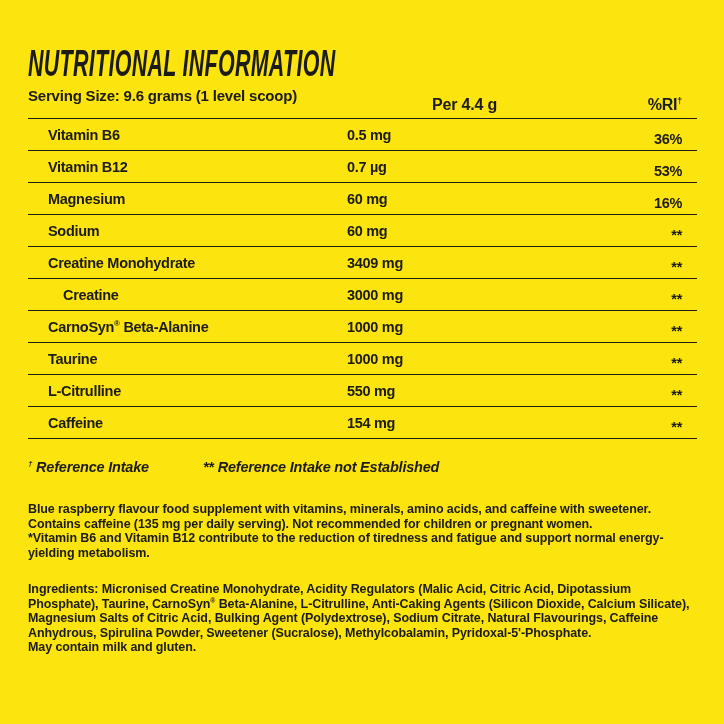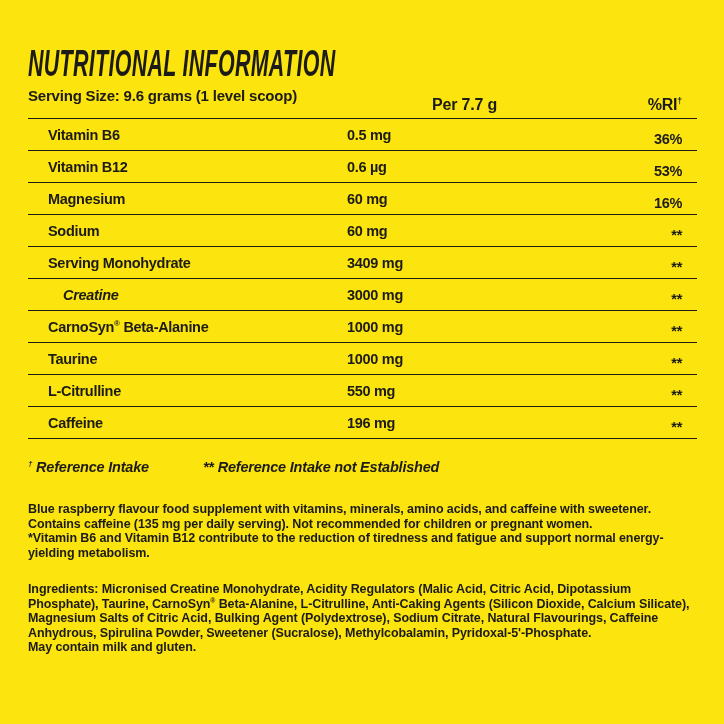--- a/index.html
+++ b/index.html
@@ -60,21 +60,20 @@
     align-items:center;
     height:32px;
     border-bottom:1px solid var(--line);
     font-size:14.5px;
     font-weight:700;
     letter-spacing:-0.3px;
   }
   .cell-label{padding-left:20px;}
   .row.sub .cell-label{
     padding-left:35px;
-    font-style:italic;
     font-weight:600;
   }
   .cell-amount{}
   .cell-ri{text-align:right;padding-right:15px;margin-top:8px;}
   sup{
     font-size:0.55em;
     line-height:0;
     vertical-align:super;
   }
   .footnotes{
@@ -107,50 +106,50 @@
 </head>
 <body>
 
 <div class="sheet">
 
   <h1 class="title">NUTRITIONAL INFORMATION</h1>
 
   <div class="table">
     <div class="header-row">
       <div class="serving">Serving Size: 9.6 grams (1 level scoop)</div>
-      <div class="col-h amount">Per 7.7 g</div>
+      <div class="col-h amount">Per 4.4 g</div>
       <div class="col-h ri">%RI<sup>†</sup></div>
     </div>
     <div id="table-body">
     <div class="row">
       <div class="cell-label">Vitamin B6</div>
       <div class="cell-amount">0.5 mg</div>
       <div class="cell-ri">36%</div>
     </div>
 
     <div class="row">
       <div class="cell-label">Vitamin B12</div>
-      <div class="cell-amount">0.6 µg</div>
+      <div class="cell-amount">0.7 µg</div>
       <div class="cell-ri">53%</div>
     </div>
 
     <div class="row">
       <div class="cell-label">Magnesium</div>
       <div class="cell-amount">60 mg</div>
       <div class="cell-ri">16%</div>
     </div>
 
     <div class="row">
       <div class="cell-label">Sodium</div>
       <div class="cell-amount">60 mg</div>
       <div class="cell-ri">**</div>
     </div>
 
     <div class="row">
-      <div class="cell-label">Serving Monohydrate</div>
+      <div class="cell-label">Creatine Monohydrate</div>
       <div class="cell-amount">3409 mg</div>
       <div class="cell-ri">**</div>
     </div>
 
     <div class="row sub">
       <div class="cell-label">Creatine</div>
       <div class="cell-amount">3000 mg</div>
       <div class="cell-ri">**</div>
     </div>
 
@@ -167,21 +166,21 @@
     </div>
 
     <div class="row">
       <div class="cell-label">L-Citrulline</div>
       <div class="cell-amount">550 mg</div>
       <div class="cell-ri">**</div>
     </div>
 
     <div class="row">
       <div class="cell-label">Caffeine</div>
-      <div class="cell-amount">196 mg</div>
+      <div class="cell-amount">154 mg</div>
       <div class="cell-ri">**</div>
     </div>
   </div>
   </div>
 
   <div class="footnotes">
     <span><sup>†</sup> Reference Intake</span>
     <span>** Reference Intake not Established</span>
   </div>
 

